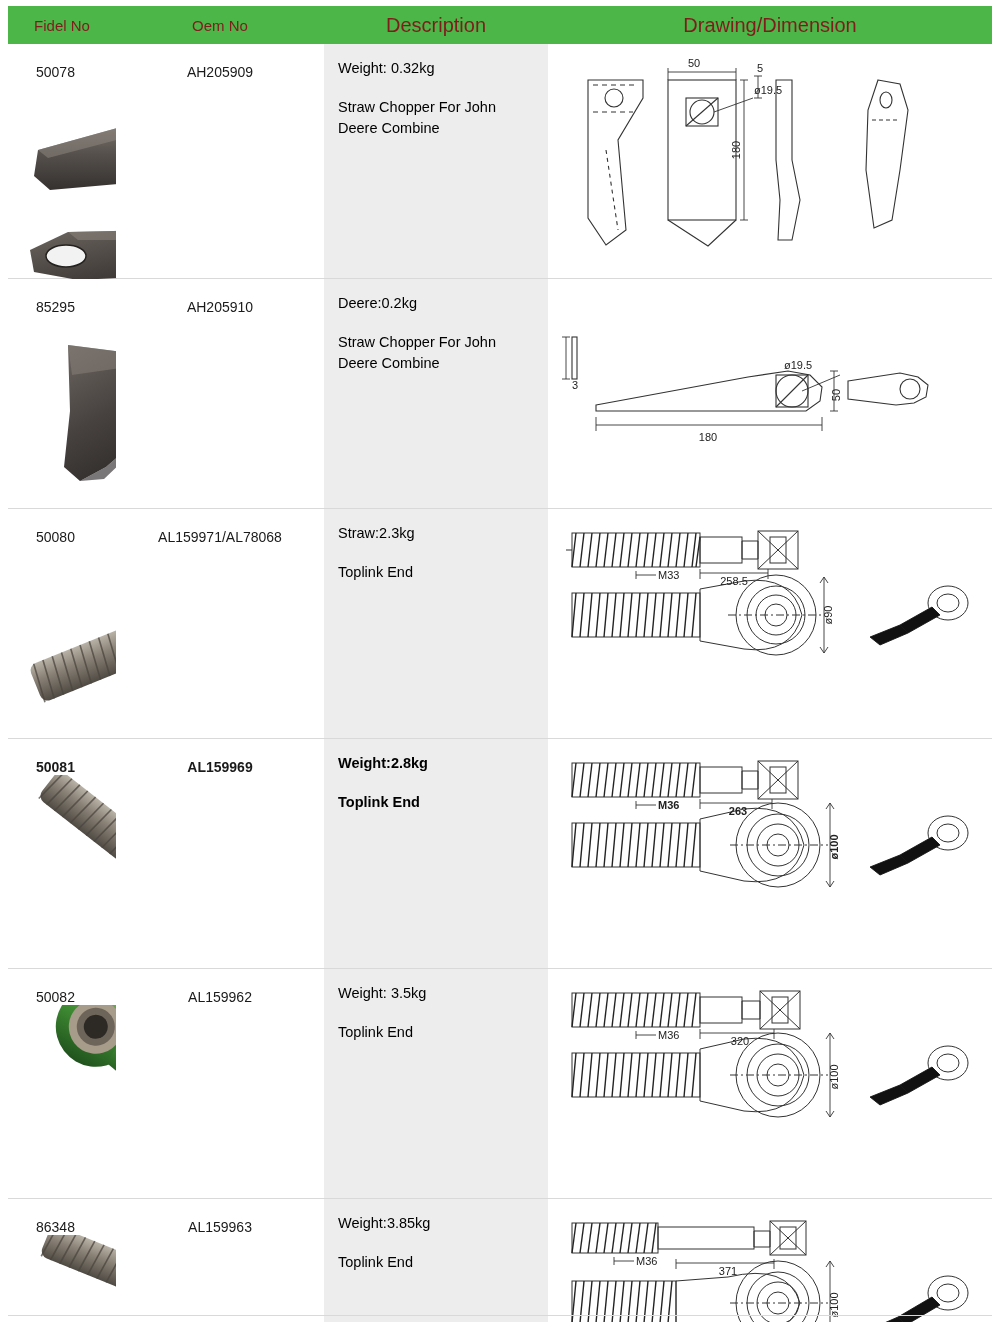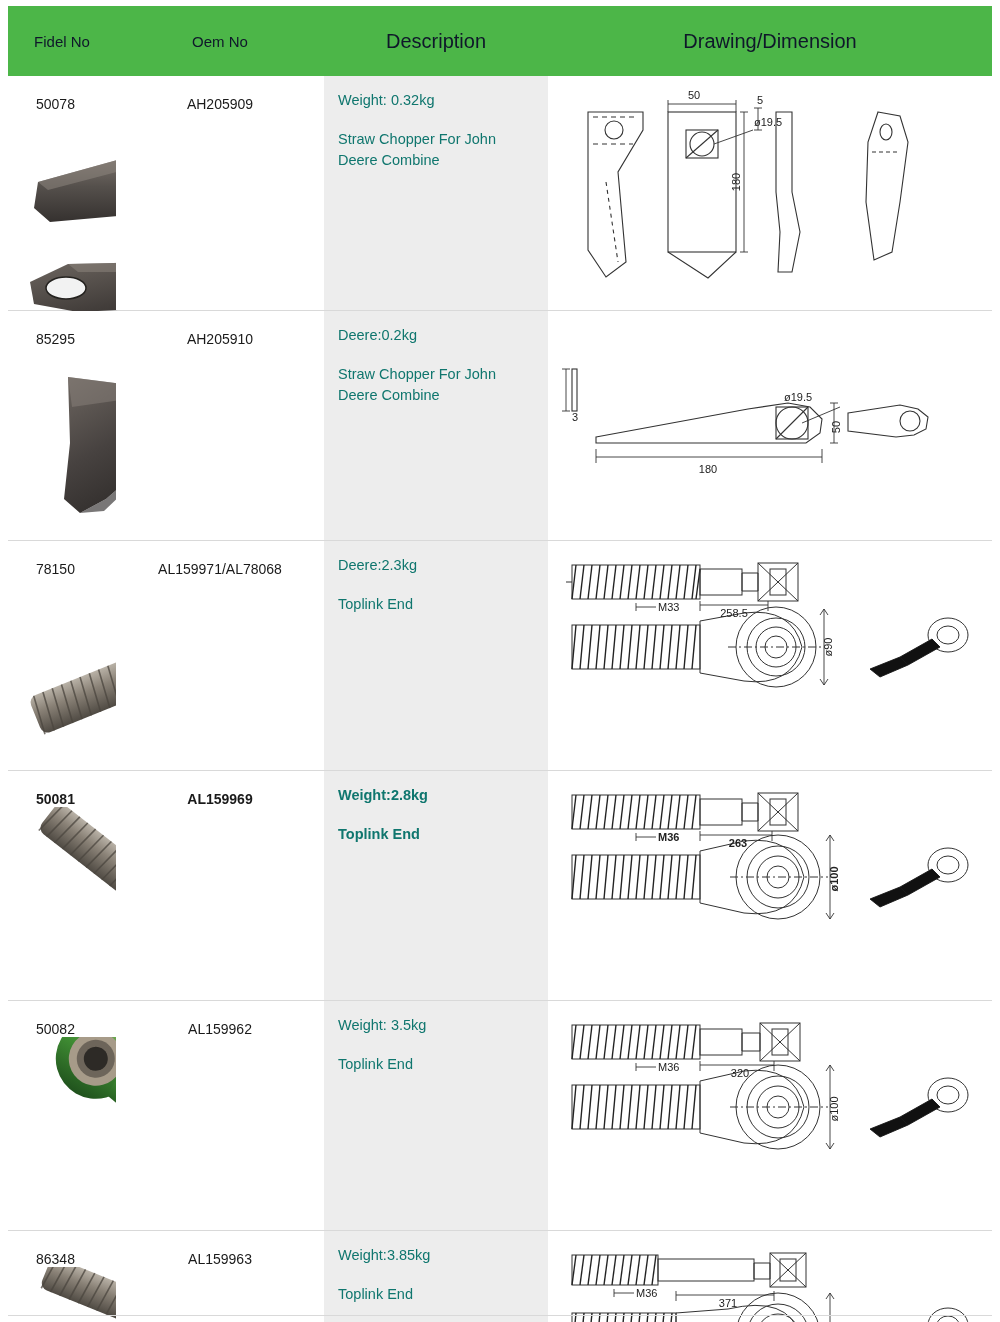--- a/index.html
+++ b/index.html
@@ -26,44 +26,44 @@
     border-collapse: collapse;
     table-layout: fixed;
   }
   table.catalog col.c1 { width: 108px; }
   table.catalog col.c2 { width: 208px; }
   table.catalog col.c3 { width: 224px; }
   table.catalog col.c4 { width: 444px; }
 
   thead th {
     background: #4cb648;
-    color: #0f172a;
+    color: #7f1d1d;
     font-weight: normal;
     font-size: 15px;
     height: 38px;
     text-align: center;
     border: none;
-    padding: 16px;
+    padding: 0;
   }
   thead th.hdr-desc,
   thead th.hdr-draw {
     font-size: 20px;
   }
   tbody td {
     vertical-align: top;
     border-bottom: 1px solid #d9d9d9;
     padding: 0;
     background: #ffffff;
   }
   td.cell-desc {
     background: #ededed;
     padding: 14px 14px 10px 14px;
     font-size: 14.5px;
     line-height: 21px;
-    color: #0f766e;
+    color: #000000;
   }
   td.cell-desc .gap { height: 18px; }
   td.cell-fidel, td.cell-oem {
     text-align: center;
     font-size: 14px;
     padding-top: 20px;
     position: relative;
   }
   td.cell-fidel .idtext { display: block; text-align: left; padding-left: 28px; }
   .photo-wrap {
@@ -266,21 +266,21 @@
                 <text x="24" y="104">3</text>
                 <text x="160" y="156" text-anchor="middle">180</text>
               </g>
             </svg>
           </div>
         </td>
       </tr>
 
       <tr class="r2">
         <td class="cell-fidel">
-          <span class="idtext">78150</span>
+          <span class="idtext">50080</span>
           <div class="photo-wrap">
             <svg class="photo-abs" width="310" height="180" viewBox="0 0 310 180">
               <defs>
                 <linearGradient id="grn1" x1="0" y1="0" x2="0" y2="1">
                   <stop offset="0" stop-color="#7fb45c"></stop>
                   <stop offset="0.45" stop-color="#3f8c33"></stop>
                   <stop offset="1" stop-color="#20521d"></stop>
                 </linearGradient>
                 <linearGradient id="thr1" x1="0" y1="0" x2="0" y2="1">
                   <stop offset="0" stop-color="#b9b2a7"></stop>
@@ -311,21 +311,21 @@
                 <ellipse cx="216" cy="90" rx="11" ry="11" fill="#2e2a26"></ellipse>
                 <ellipse cx="216" cy="84" rx="11" ry="8" fill="#4b453e" opacity="0.8"></ellipse>
               </g>
             </svg>
           </div>
         </td>
         <td class="cell-oem">
           <span>AL159971/AL78068</span>
         </td>
         <td class="cell-desc">
-          <div>Deere:2.3kg</div>
+          <div>Straw:2.3kg</div>
           <div class="gap"></div>
           <div>Toplink End</div>
         </td>
         <td>
           <div class="drawing-wrap">
             <svg width="440" height="190" viewBox="0 0 440 190">
               <g fill="none" stroke="#333" stroke-width="1">
 
                 <rect x="24" y="18" width="128" height="34"></rect>
                 <g stroke="#222" stroke-width="1.4">

